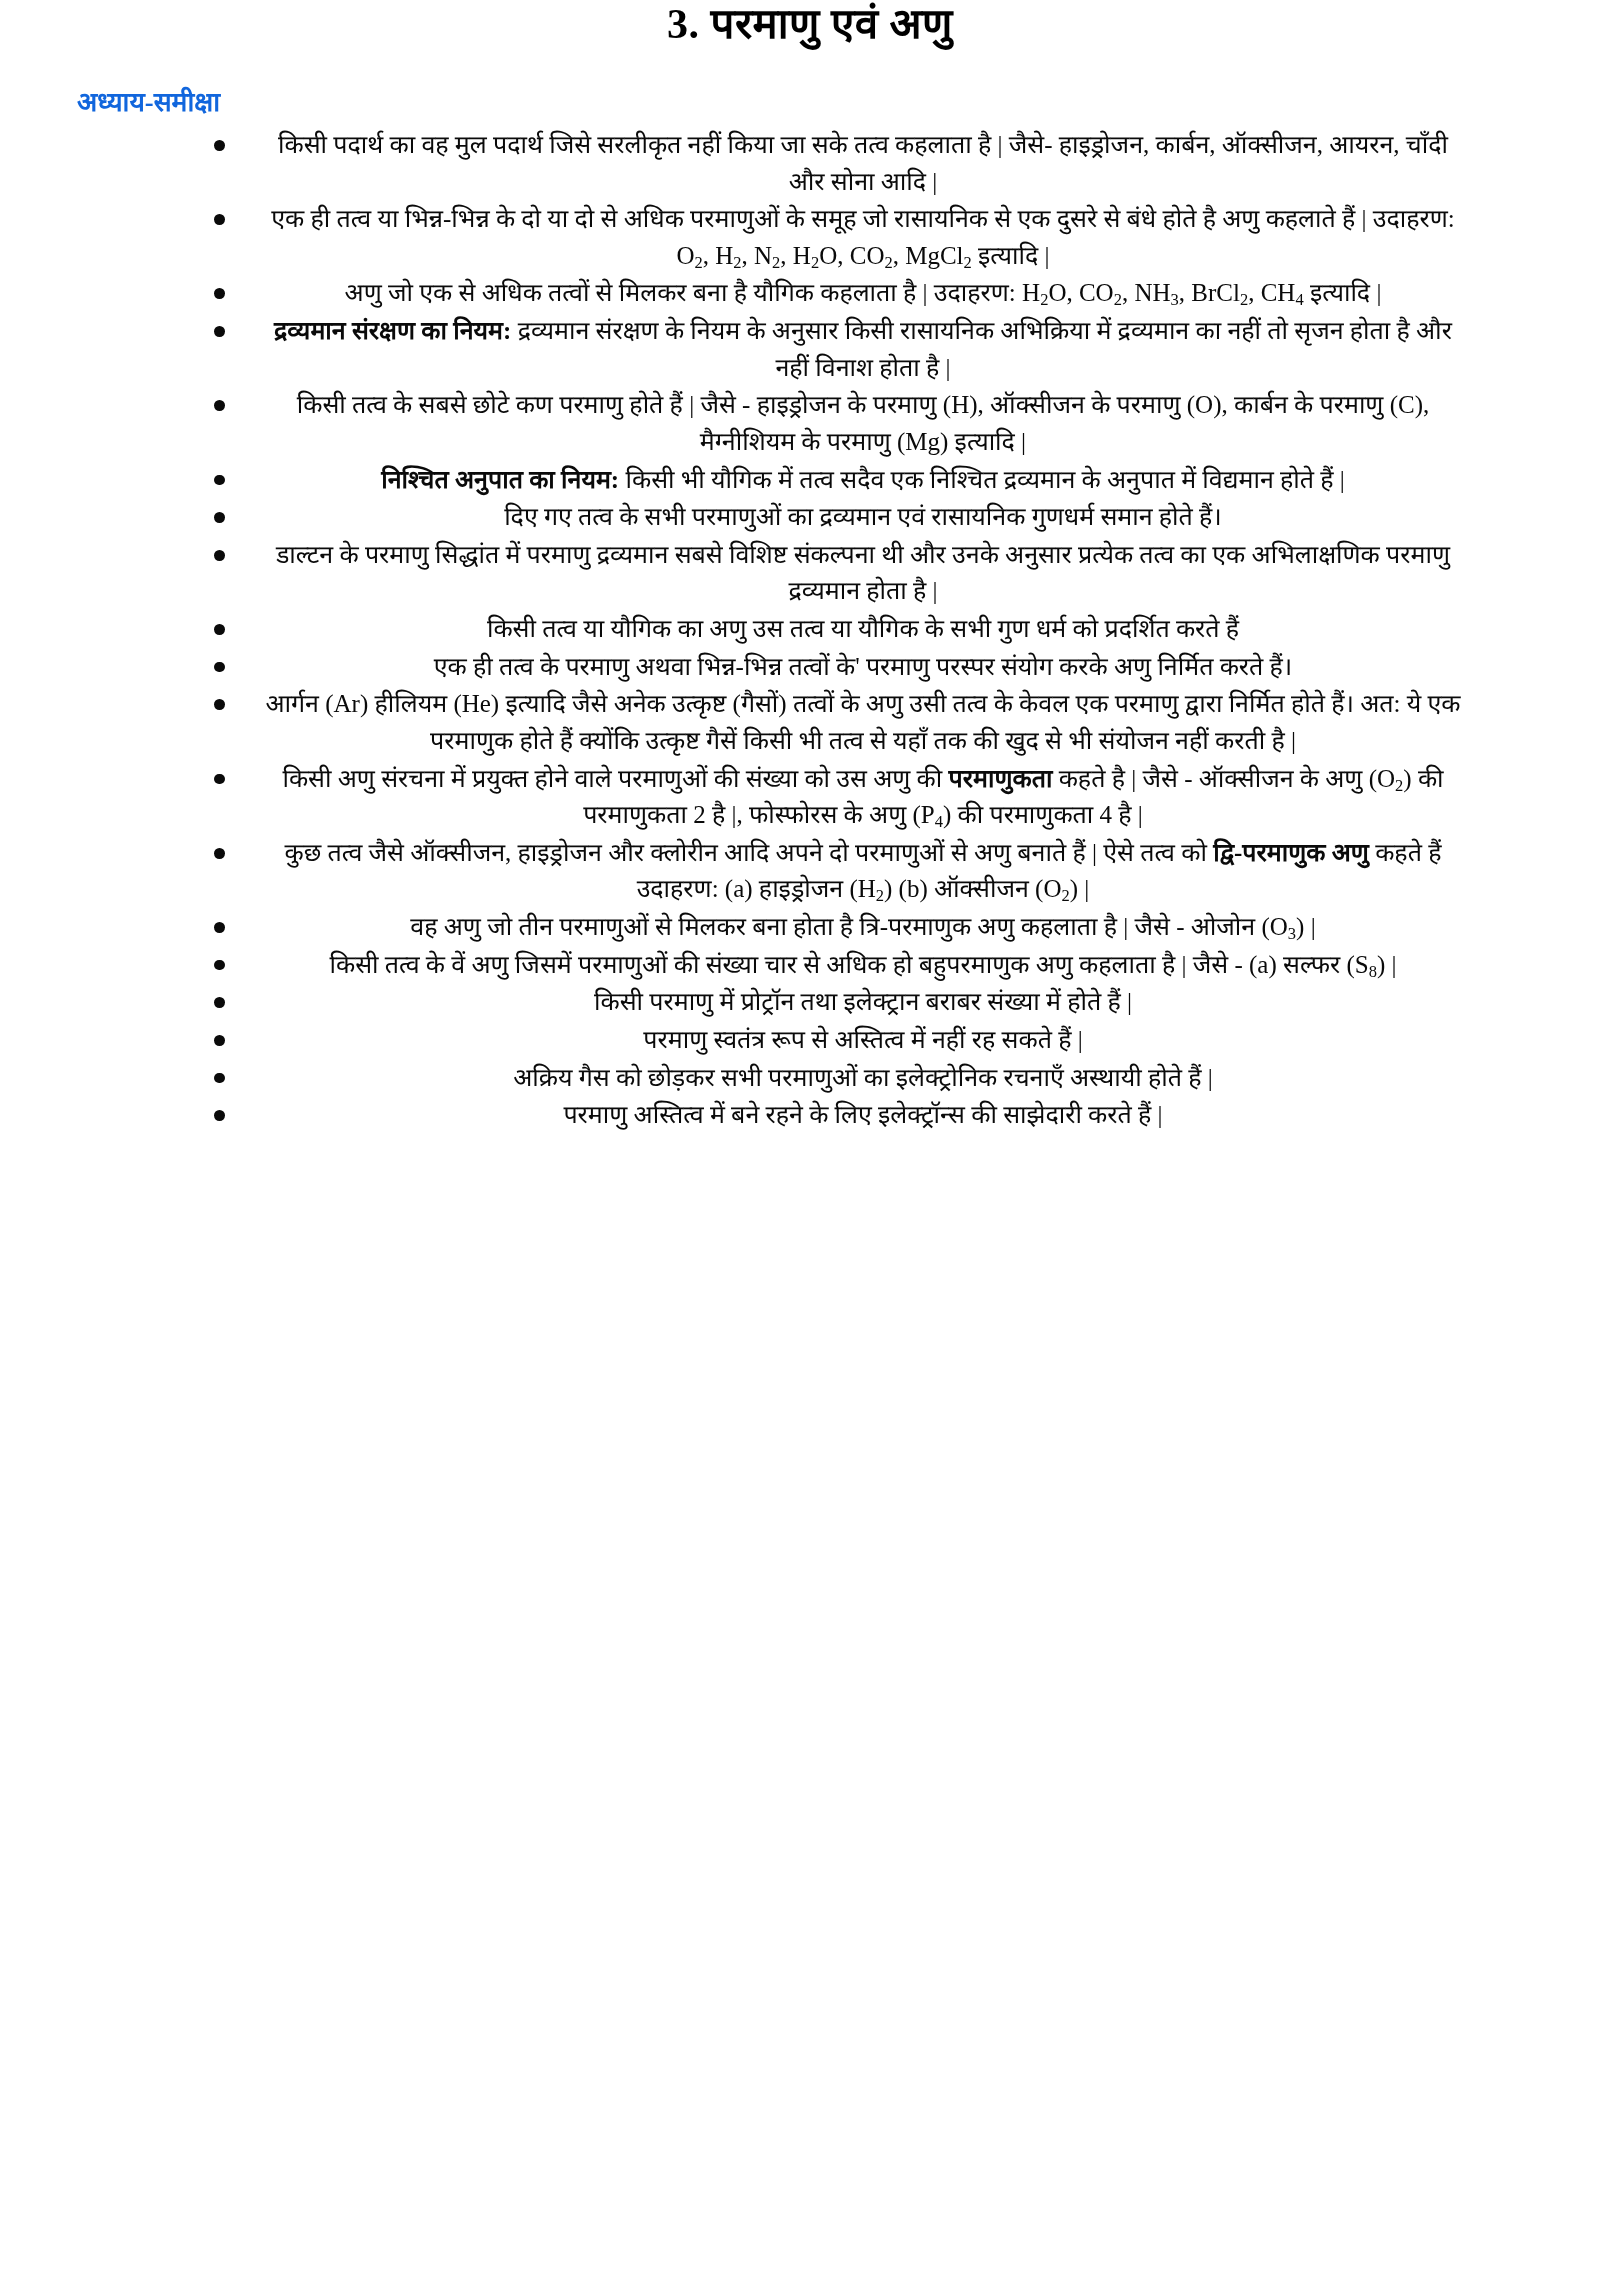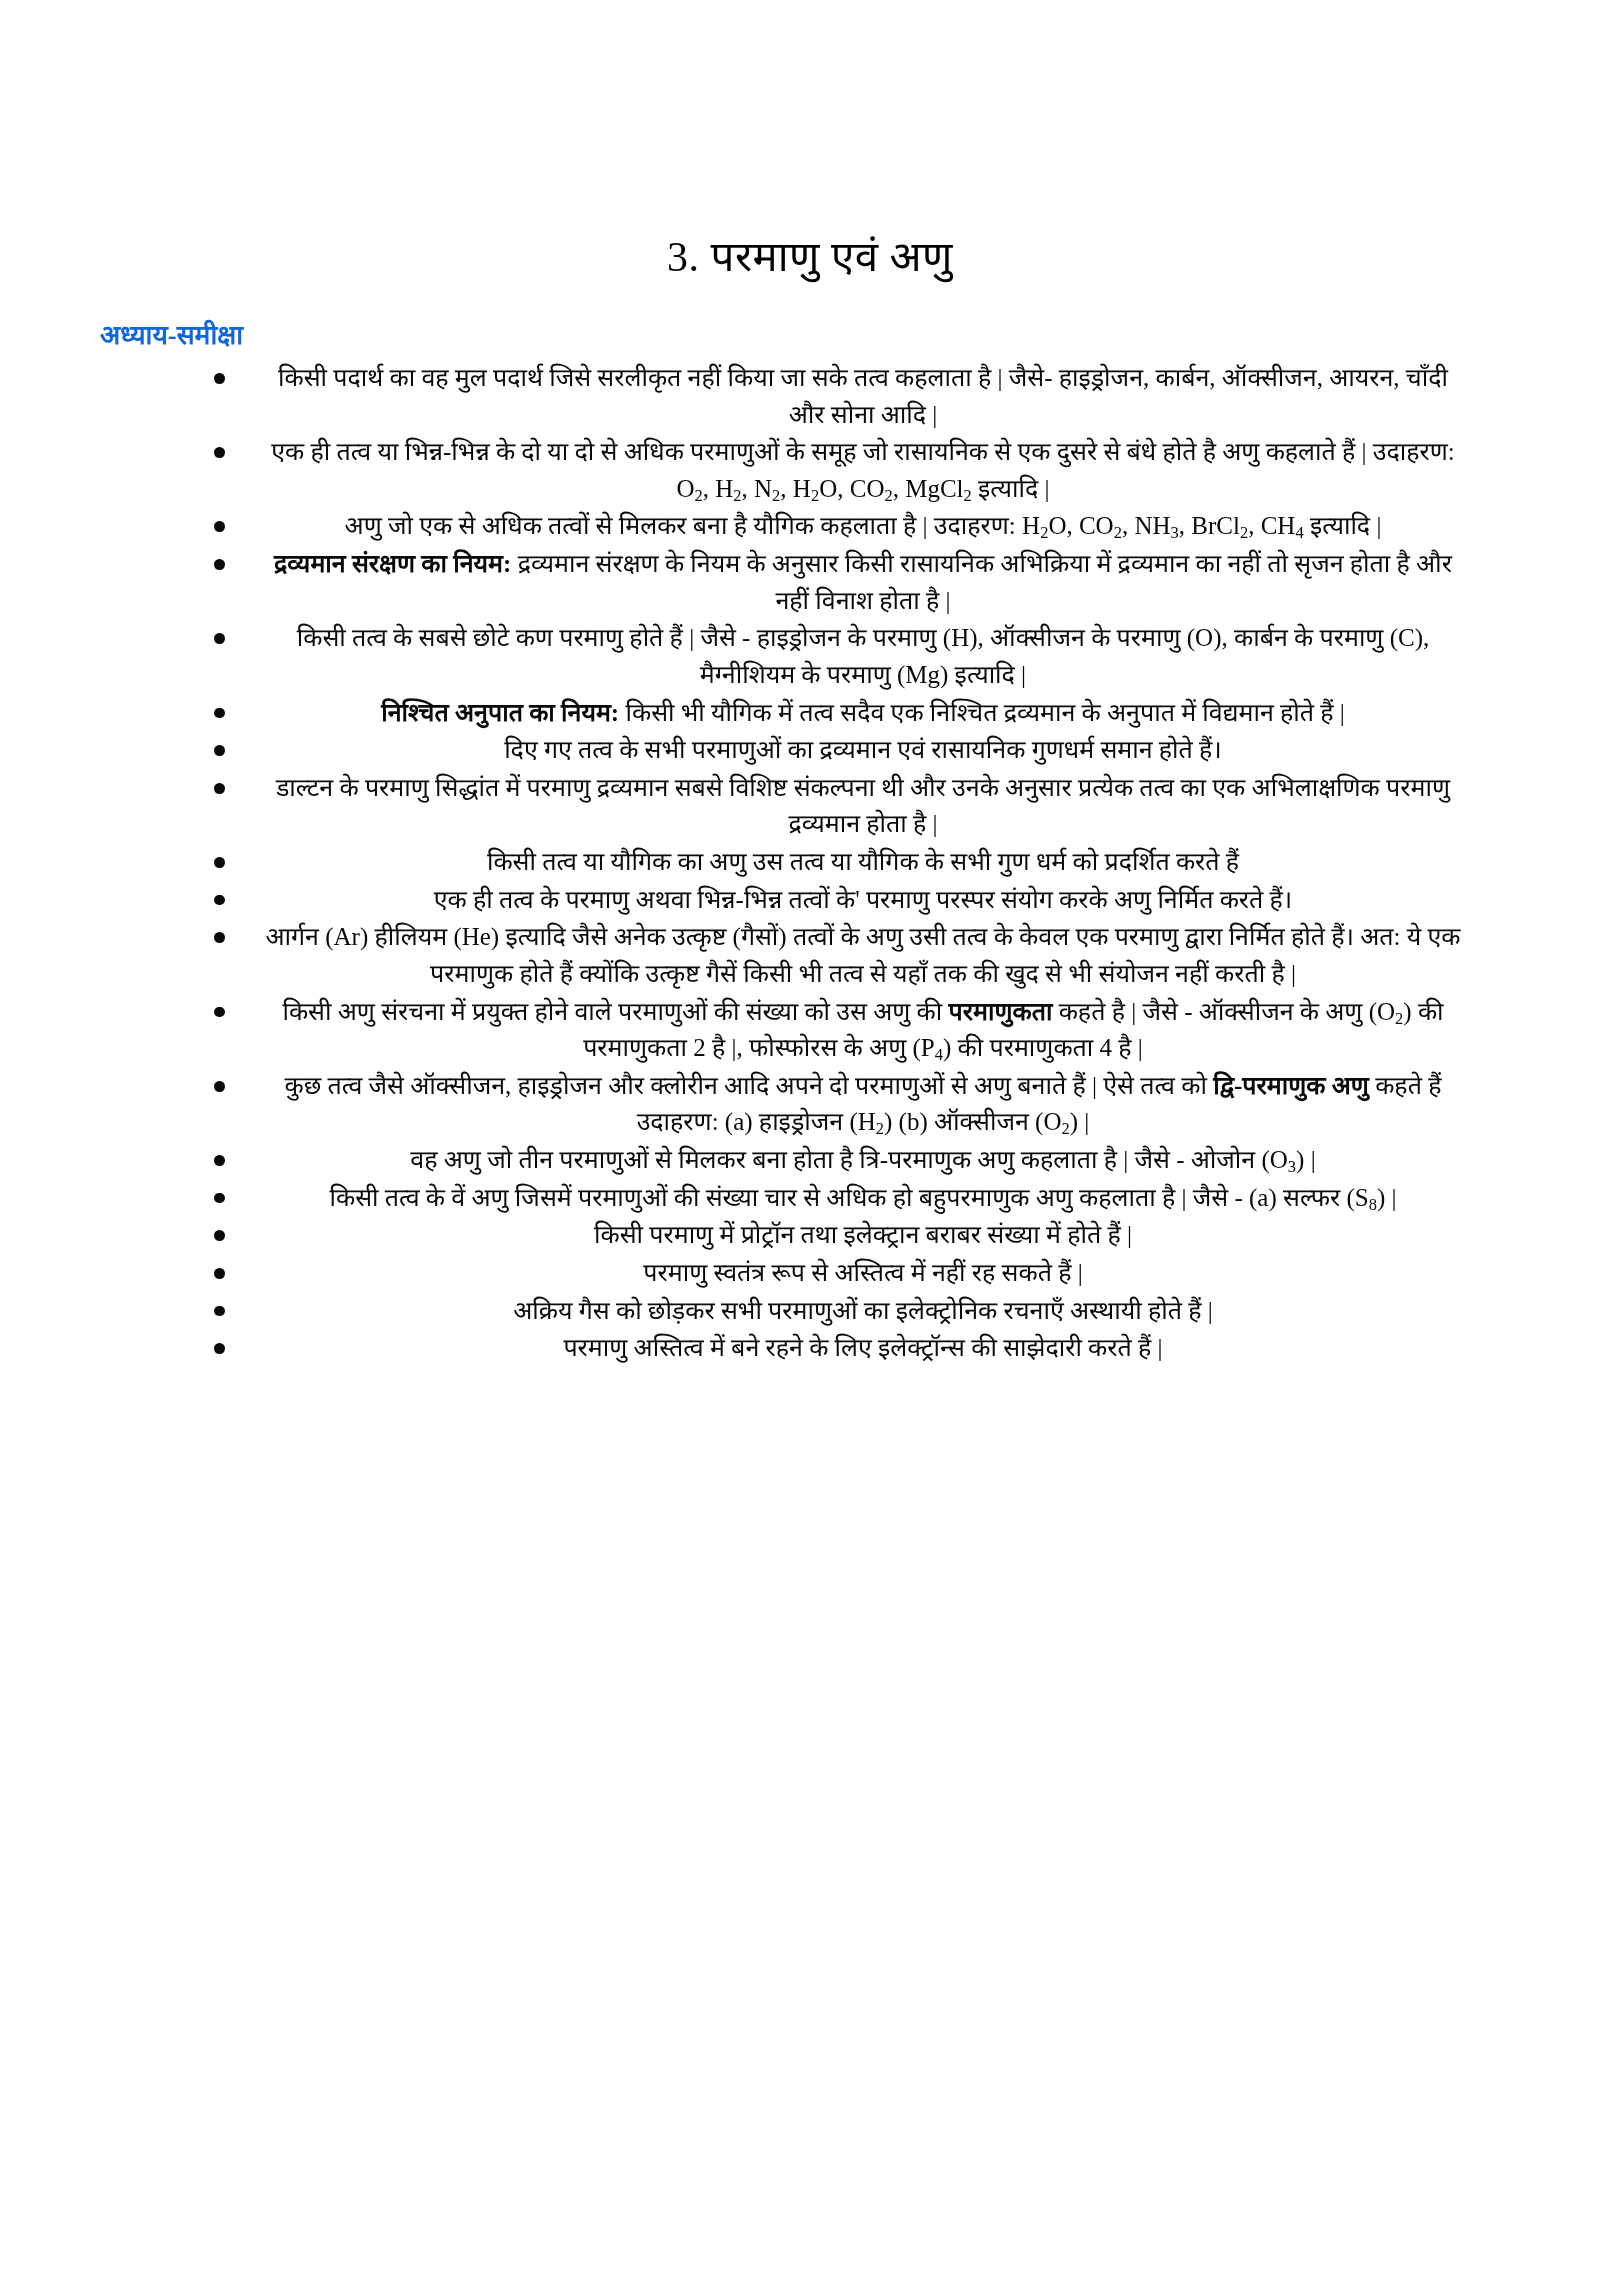--- a/index.html
+++ b/index.html
@@ -20,30 +20,29 @@
     width: 1620px;
     height: 2293px;
     box-sizing: border-box;
     padding: 0;
     overflow: hidden;
     background: #fefefe;
   }
   .doc-title {
     text-align: center;
     font-size: 42px;
-    font-weight: normal;
+    font-weight: bold;
     letter-spacing: 0.5px;
     margin: 0;
-    padding-top: 233px;
     line-height: 1.15;
     color: #000;
   }
   .section-heading {
     margin: 0;
-    padding-left: 100px;
+    padding-left: 77px;
     padding-top: 39px;
     font-size: 26.5px;
     font-weight: bold;
     line-height: 1.2;
   }
   .bullet-list {
     list-style: none;
     margin: 0;
     padding: 0;
     padding-left: 206px;

